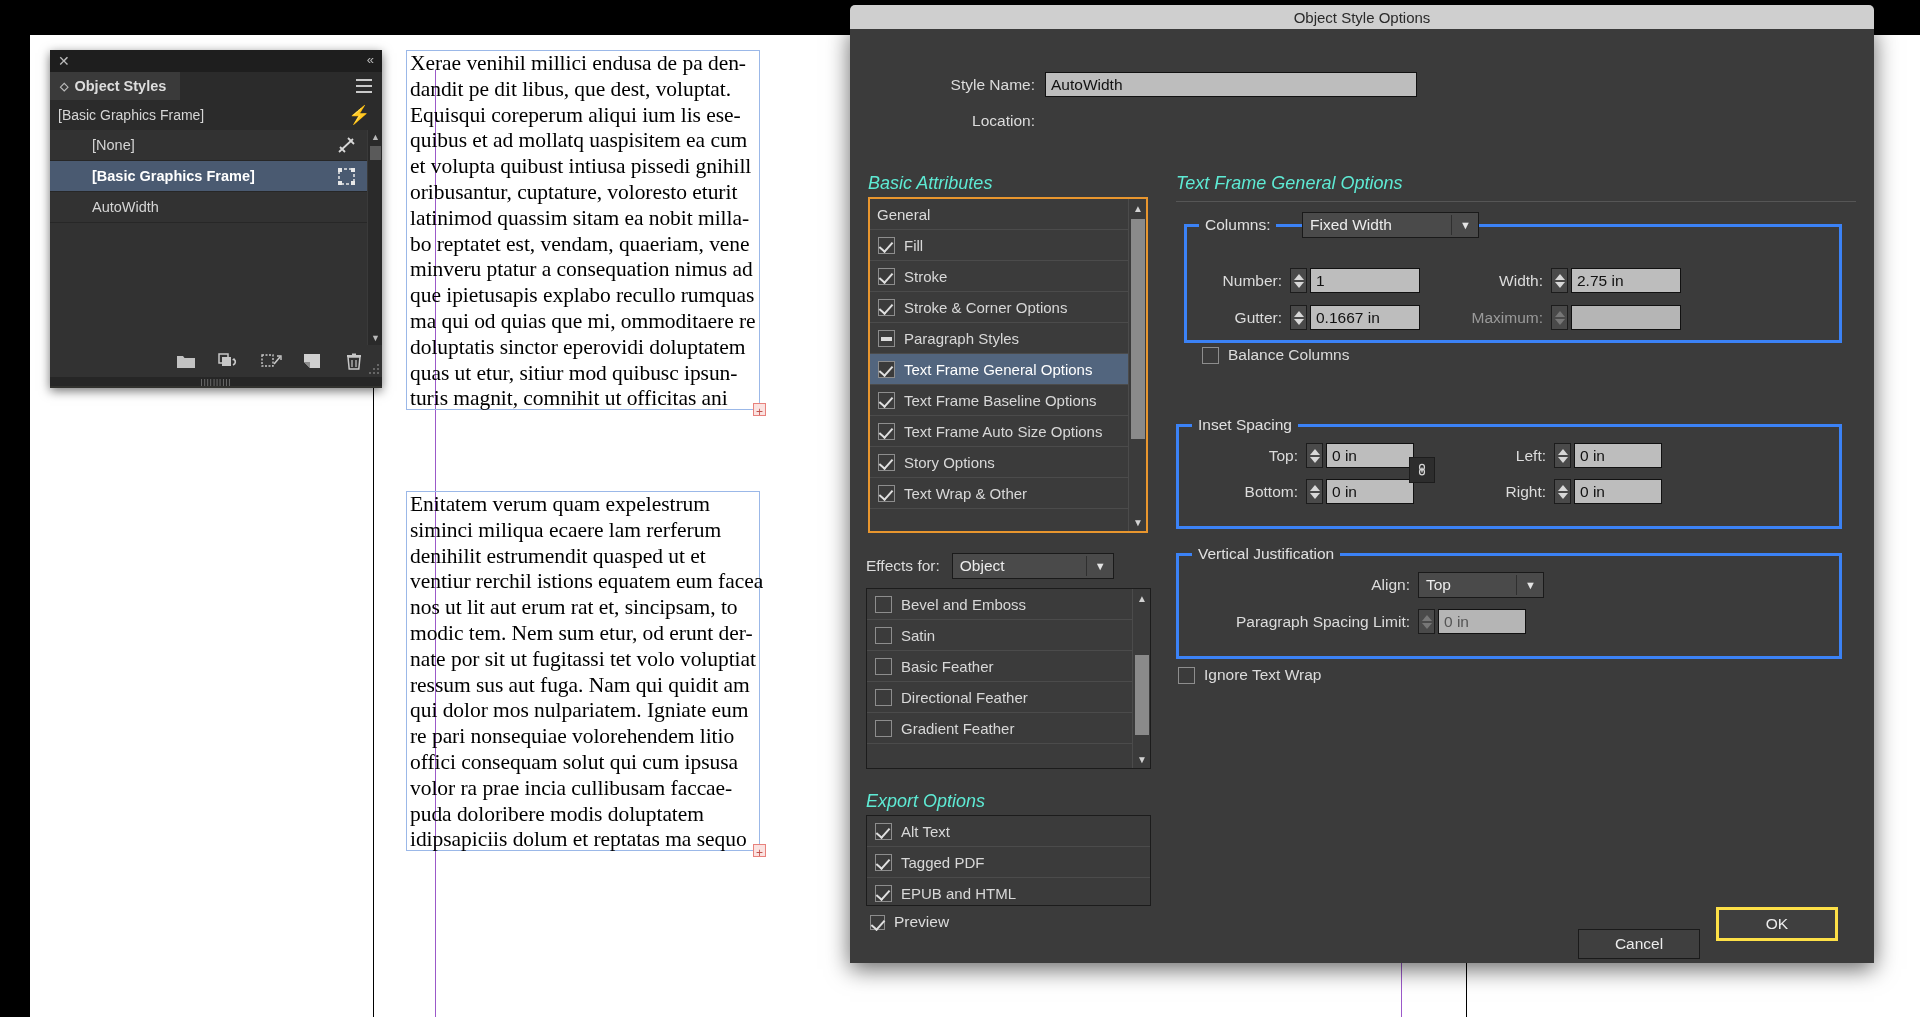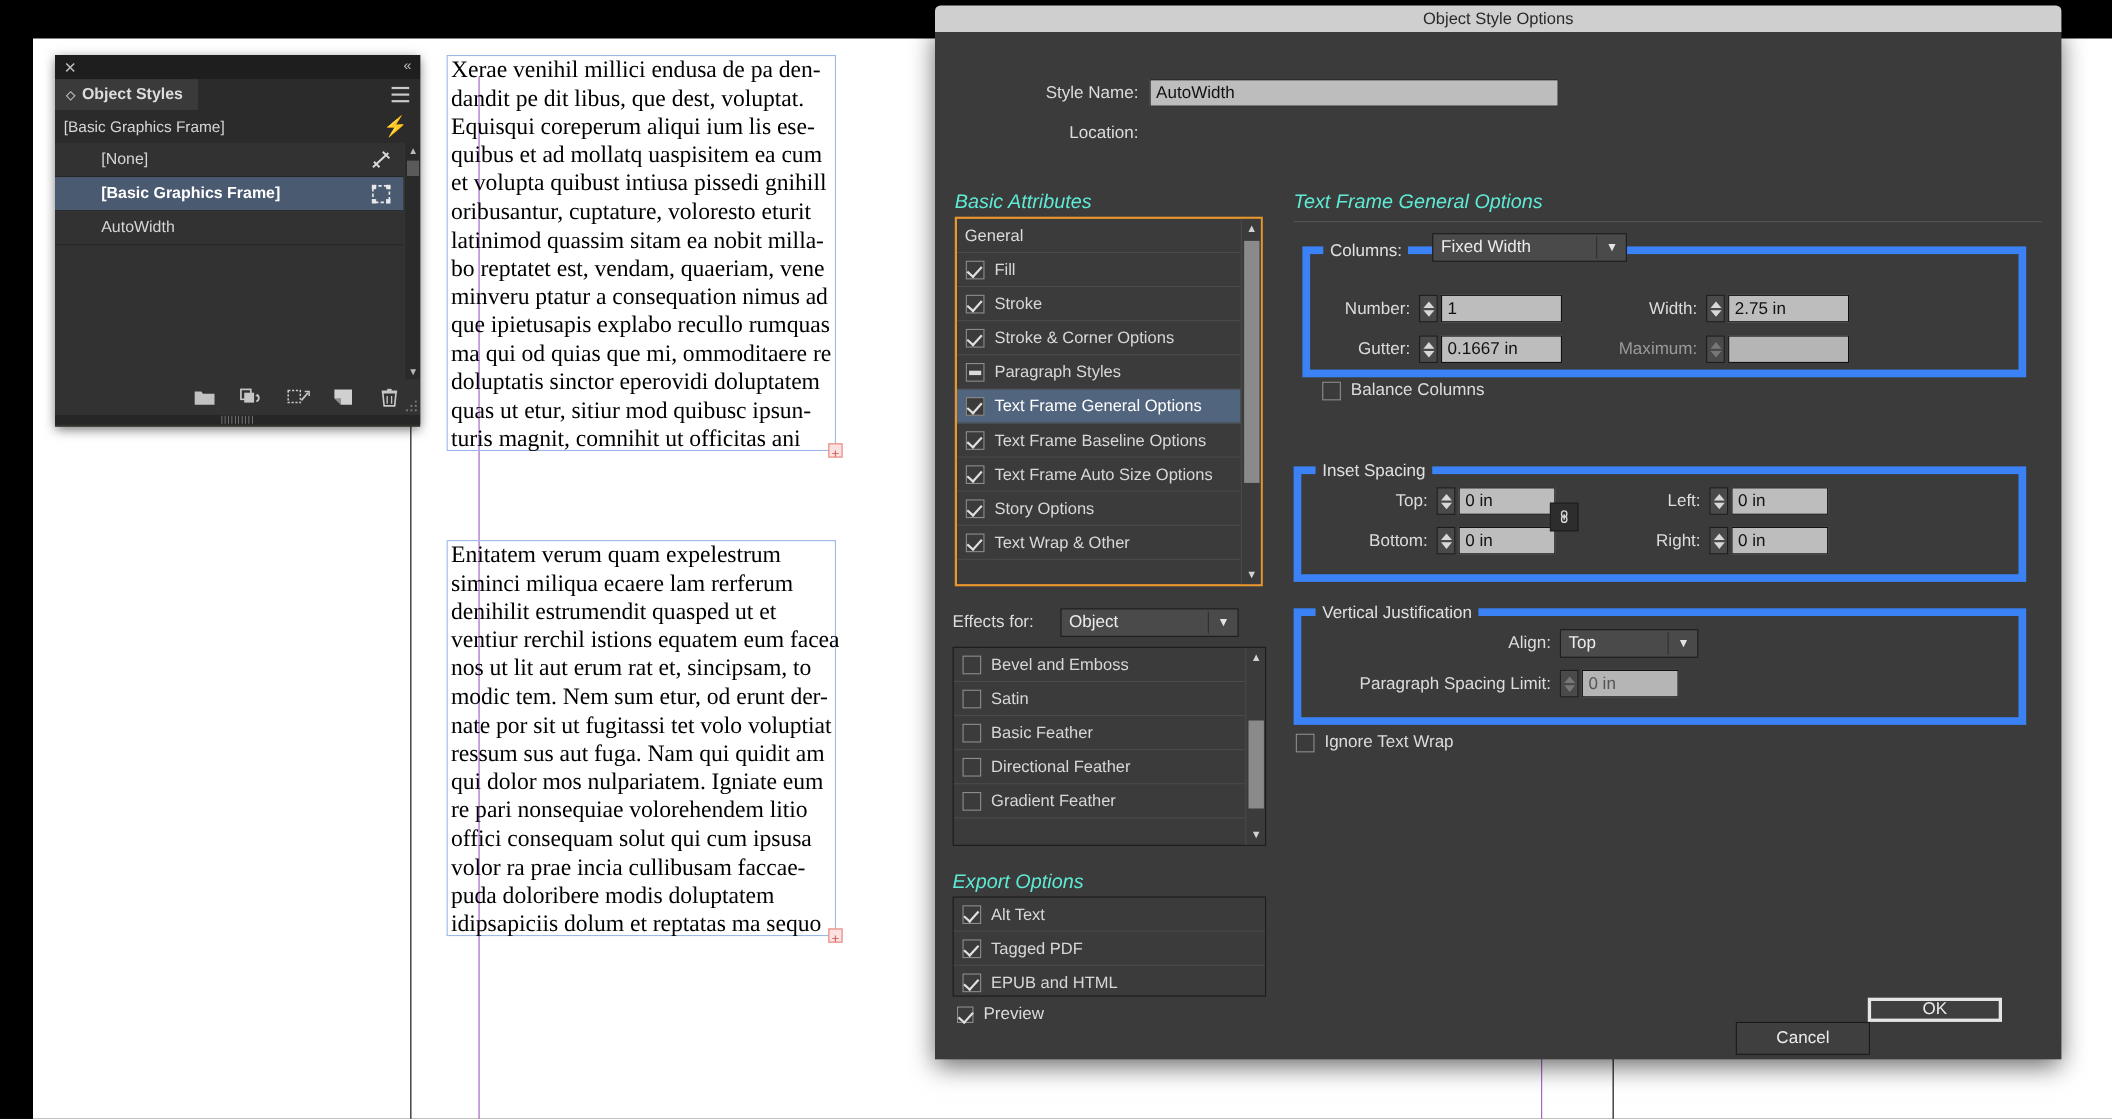--- a/index.html
+++ b/index.html
@@ -195,21 +195,21 @@
   .lst-scroll .arrow {
     position:absolute; left:0; width:18px; height:18px;
     display:flex; align-items:center; justify-content:center;
     color:#d2d2d2; font-size:10px;
   }
   .lst-scroll .arrow.up { top:0; }
   .lst-scroll .arrow.dn { bottom:0; }
   .lst-scroll .thumb { position:absolute; left:2px; width:14px; background:#8a8a8a; }
 
   
-  .effects-for-row { position:absolute; left:868px; top:527px; display:flex; align-items:center; gap:24px; }
+  .effects-for-row { position:absolute; left:868px; top:527px; display:flex; align-items:center; gap:12px; }
   .select {
     background:#4a4a4a; border:1px solid #1a1a1a; height:26px;
     display:flex; align-items:center; padding:0 0 0 7px; color:#ececec;
     font-size:15.5px; cursor:pointer; position:relative;
   }
   .select .sep { position:absolute; right:26px; top:2px; bottom:2px; width:1px; background:#2f2f2f; }
   .select .caret {
     position:absolute; right:0; top:0; bottom:0; width:25px;
     display:flex; align-items:center; justify-content:center; font-size:11px; color:#e4e4e4;
   }
@@ -218,21 +218,21 @@
   .effects-box {
     position:absolute; left:868px; top:563px; width:285px; height:181px;
     border:1px solid #1c1c1c; background:#3b3b3b; display:flex;
   }
   .export-box {
     position:absolute; left:868px; top:789px; width:285px; height:91px;
     border:1px solid #1c1c1c; background:#3b3b3b;
   }
 
   .group {
-    position:absolute; border:7px solid #3b82f6;
+    position:absolute; border:3px solid #3b82f6;
   }
   .group-legend {
     position:absolute; top:-11px; left:13px; background:#3b3b3b; padding:0 6px;
     font-size:15.5px; color:#e0e0e0;
   }
   #grp-columns { left:1184px; top:198px; width:658px; height:119px; }
   #grp-inset   { left:1176px; top:398px; width:666px; height:105px; }
   #grp-vertj   { left:1176px; top:527px; width:666px; height:106px; }
 
   .stepper {
@@ -687,20 +687,20 @@
 
       <div class="chk-label" style="left:20px; top:888px;">
         <span class="chk checked" style="width:15px;height:15px;"></span>
         <span>Preview</span>
       </div>
 
       <div class="btn" style="position:absolute; left:728px; top:904px; width:122px; height:30px;">
         <span>Cancel</span>
       </div>
 
-      <div class="btn" style="position:absolute; left:848px; top:882px; width:122px; height:22px; border:3px solid #e5e5e5;">
+      <div class="btn" style="position:absolute; left:866px; top:882px; width:122px; height:34px; border:3px solid #fde047;">
         <span>OK</span>
       </div>
 
     </div>
   </div>
 
 </div>
 
 </body></html>

